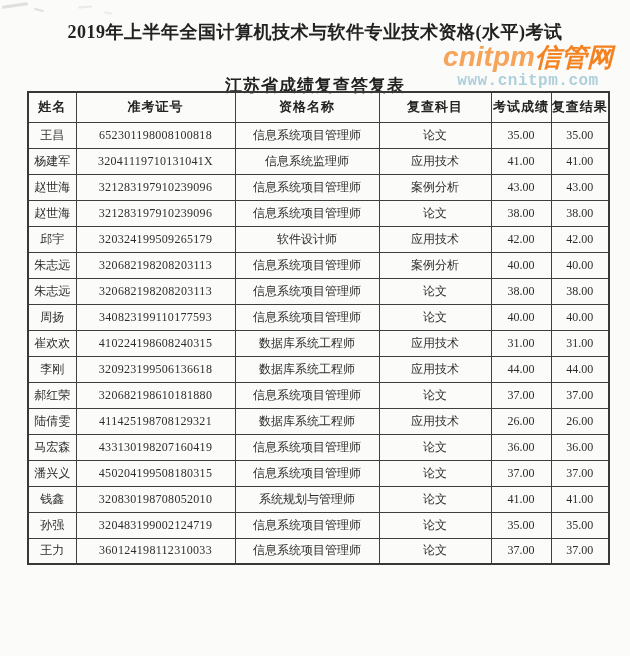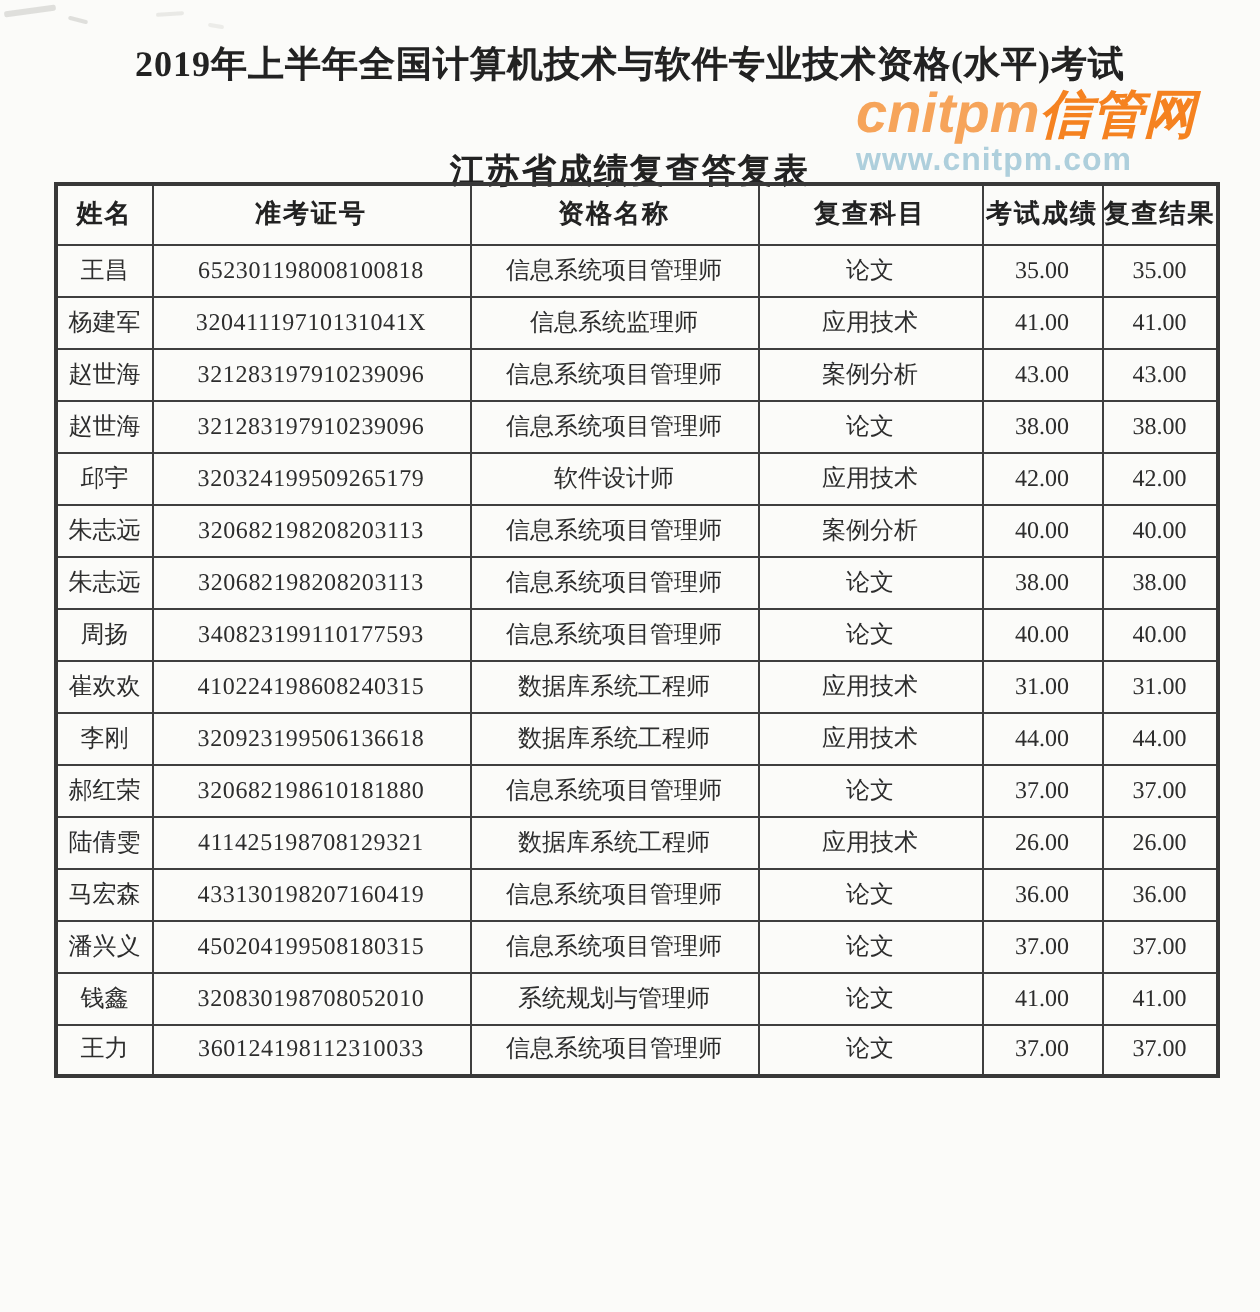--- a/index.html
+++ b/index.html
@@ -25,21 +25,21 @@
     letter-spacing:.5px; color:#222;
   }
   .title-line2 {
     position:absolute; top:74px; left:0; width:100%;
     text-align:center; font-size:17px; font-weight:bold;
     letter-spacing:1px; color:#222;
   }
 
   .watermark {
     position:absolute; top:42px; right:2px; width:200px;
-    text-align:left; line-height:1.05; z-index:5;
+    text-align:center; line-height:1.05; z-index:5;
     pointer-events:none;
   }
   .watermark .brand-line {
     font-style:italic; font-weight:bold; font-size:28px;
     white-space:nowrap; letter-spacing:0;
     font-family:"Liberation Sans","DejaVu Sans",sans-serif;
   }
   .watermark .brand-suffix { font-size:26px; }
   .watermark .url-line {
     font-weight:bold; font-size:16px; margin-top:2px;
@@ -70,21 +70,21 @@
 <div class="artifact a1"></div>
 <div class="artifact a2"></div>
 <div class="artifact a3"></div>
 <div class="artifact a4"></div>
 
 <div class="title-line1">2019年上半年全国计算机技术与软件专业技术资格(水平)考试</div>
 <div class="title-line2">江苏省成绩复查答复表</div>
 
 <div class="watermark">
   <div class="brand-line"><span style="color: rgb(246, 164, 90);">cnitpm</span><span class="brand-suffix" style="color: rgb(245, 130, 32);">信管网</span></div>
-  <div class="url-line" style="color: rgb(174, 207, 220);">www.cnitpm.com</div>
+  <div class="url-line" style="color: rgb(174, 207, 220); font-family: Liberation Mono, monospace;">www.cnitpm.com</div>
 </div>
 
 <table class="results">
   <colgroup>
     <col style="width:48px">
     <col style="width:159px">
     <col style="width:144px">
     <col style="width:112px">
     <col style="width:60px">
     <col style="width:58px">
@@ -214,20 +214,28 @@
       </tr>
       <tr>
         <td class="c-name">钱鑫</td>
         <td class="c-ticket">320830198708052010</td>
         <td class="c-qualification">系统规划与管理师</td>
         <td class="c-subject">论文</td>
         <td class="c-score">41.00</td>
         <td class="c-result">41.00</td>
       </tr>
       <tr>
+        <td class="c-name">孙强</td>
+        <td class="c-ticket">320483199002124719</td>
+        <td class="c-qualification">信息系统项目管理师</td>
+        <td class="c-subject">论文</td>
+        <td class="c-score">35.00</td>
+        <td class="c-result">35.00</td>
+      </tr>
+      <tr>
         <td class="c-name">王力</td>
         <td class="c-ticket">360124198112310033</td>
         <td class="c-qualification">信息系统项目管理师</td>
         <td class="c-subject">论文</td>
         <td class="c-score">37.00</td>
         <td class="c-result">37.00</td>
       </tr>
     </tbody>
 </table>
 

